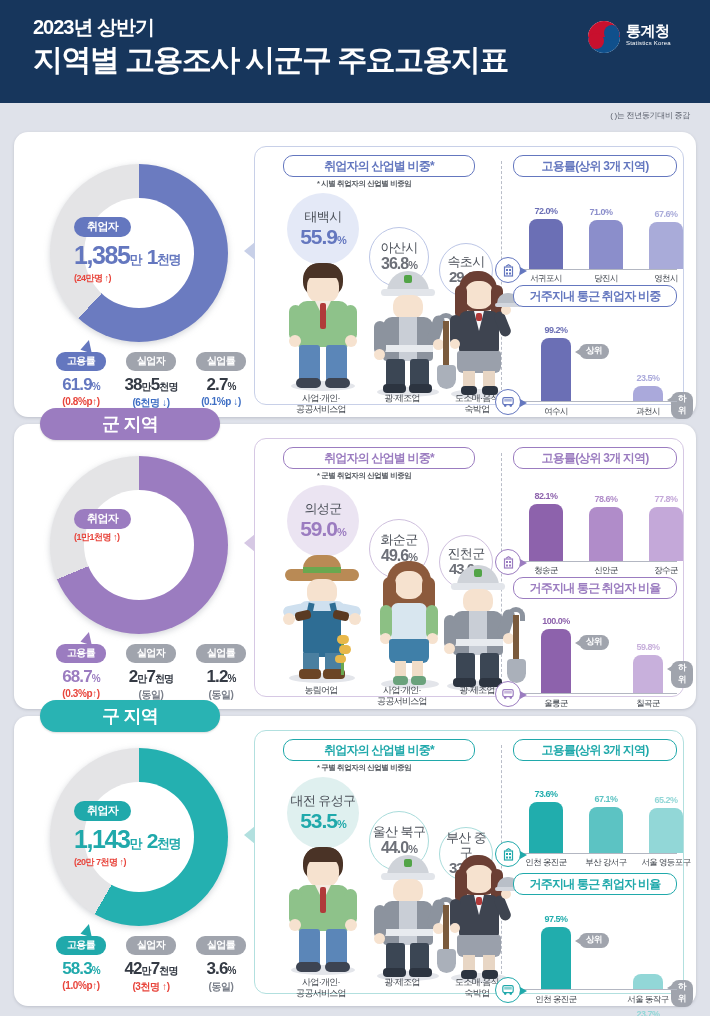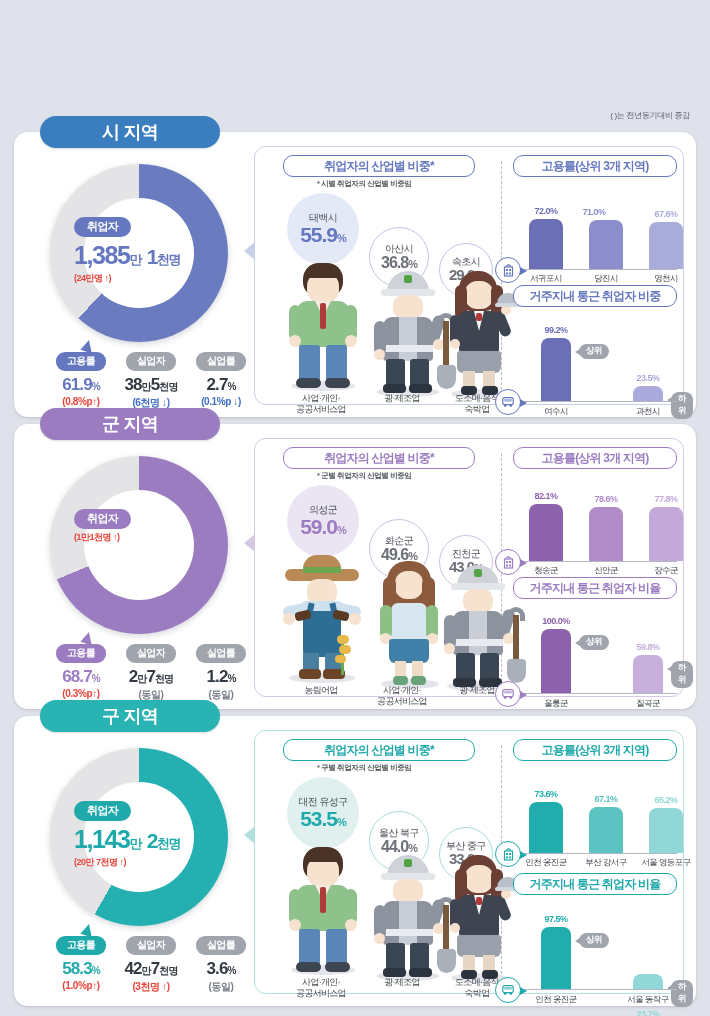--- a/index.html
+++ b/index.html
@@ -139,21 +139,21 @@
   }
   .capnote{
     position:absolute;font-size:7.5px;color:#53585f;letter-spacing:-0.4px;font-weight:bold;
   }
 
   
   .bub{
     position:absolute;border-radius:50%;display:flex;flex-direction:column;
     align-items:center;justify-content:center;text-align:center;
   }
-  .bub .rg{font-size:10px;color:#4b5059;letter-spacing:-0.6px;line-height:1.1;}
+  .bub .rg{font-size:13px;color:#4b5059;letter-spacing:-0.6px;line-height:1.1;}
   .bub .pc{font-weight:bold;letter-spacing:-1px;line-height:1.1;}
   .bub .pc .pct{font-size:11px;}
   .bub .tail{
     position:absolute;width:0;height:0;
     border-left:4px solid transparent;border-right:4px solid transparent;
   }
   .figlabel{
     position:absolute;text-align:center;font-size:9px;color:#3f444c;
     letter-spacing:-0.7px;line-height:1.25;
   }
@@ -187,25 +187,38 @@
 
   
   .fig{position:absolute;}
   .sh{position:absolute;border-radius:50%;background:#e3e5ea;}
 </style>
 </head>
 <body>
 
 <div class="page">
 
+  <div class="header">
+    <div class="t1">2023년 상반기</div>
+    <div class="t2">지역별 고용조사 시군구 주요고용지표</div>
+    <div class="logo">
+      <div class="mark">
+        <div class="half-r"></div>
+          <div class="half-b"></div>
+        <div class="sw1"></div>
+          <div class="sw2"></div>
+      </div>
+      <div class="name">통계청</div>
+      <div class="sub">Statistics Korea</div>
+    </div>
+  </div>
   <div class="note">(  )는 전년동기대비 증감</div>
 
   <div id="sections-root">
       <div class="panel" style="top: 132px; height: 285px;">
-    <div class="tab" style="background:#3a7ec0;">시 지역</div>
 
     <div class="donut-wrap">
       <div class="donut" style="background:conic-gradient(#6b7bc0 0deg 222.84deg, #e4e4e6 222.84deg 360deg);"></div>
       <div class="donut-hole"></div>
       <div class="donut-center">
         <span class="pill-emp" style="background:#6477bf">취업자</span>
         <div class="big-num" style="color:#6477bf">1,385<span class="u">만</span> <span class="n2">1</span><span class="u">천명</span></div>
         <div class="delta">(24만명 ↑)</div>
       </div>
     </div>
@@ -320,21 +333,21 @@
       </div>
 
       <div style="position:absolute;left:256px;top:8px;width:166px;height:124px;">
         <div class="cap" style="left:2px;top:0px;width:162px;color:#6477bf;border:1.4px solid #6477bf;">고용률(상위 3개 지역)</div>
         <div style="position:absolute;left:0;top:16px;width:166px;height:110px;">
 
       <div class="bar" style="left:18px;top:48px;width:34px;height:50px;background:#6b6fb5;"></div>
       <div class="barval" style="left:7px;top:35px;width:56px;color:#6b6fb5;">72.0%</div>
       <div class="barlab" style="left:2px;top:102px;width:66px;">서귀포시</div>
       <div class="bar" style="left:78px;top:49px;width:34px;height:49px;background:#8b8ecb;"></div>
-      <div class="barval" style="left:55px;top:36px;width:56px;color:#8b8ecb;">71.0%</div>
+      <div class="barval" style="left:62px;top:36px;width:56px;color:#8b8ecb;">71.0%</div>
       <div class="barlab" style="left:62px;top:102px;width:66px;">당진시</div>
       <div class="bar" style="left:138px;top:51px;width:34px;height:47px;background:#a9abd9;"></div>
       <div class="barval" style="left:127px;top:38px;width:56px;color:#a9abd9;">67.6%</div>
       <div class="barlab" style="left:122px;top:102px;width:66px;">영천시</div>
           <div class="axis" style="left:8px;top:98px;width:158px;"></div>
           <div class="badge" style="left:-16px;top:86px;border-color:#6477bf;background:#ffffff;">
             <svg width="13" height="13" viewBox="0 0 13 13" aria-hidden="true">
               <rect x="2.5" y="3" width="8" height="9" fill="none" stroke="#6477bf" stroke-width="1.2"></rect>
               <path d="M4 2.2 L6.5 0.8 L9 2.2" fill="none" stroke="#6477bf" stroke-width="1.2"></path>
               <rect x="4" y="5" width="2" height="2" fill="#6477bf"></rect>

